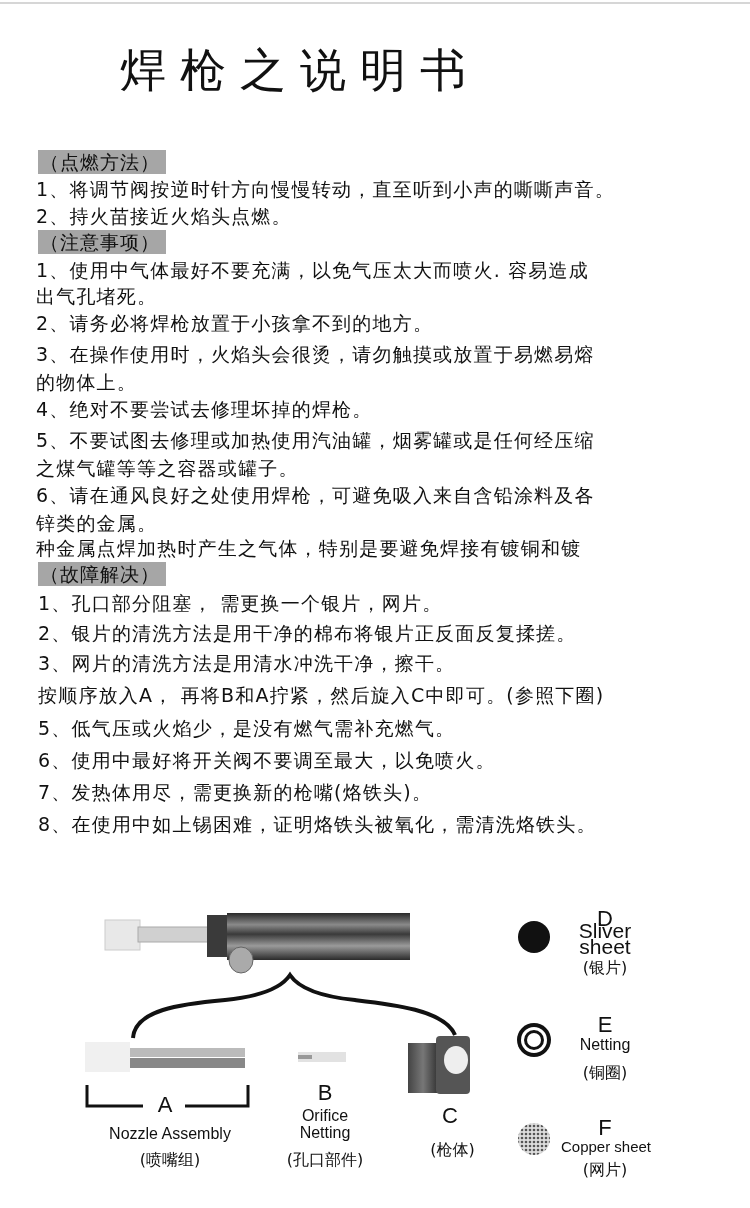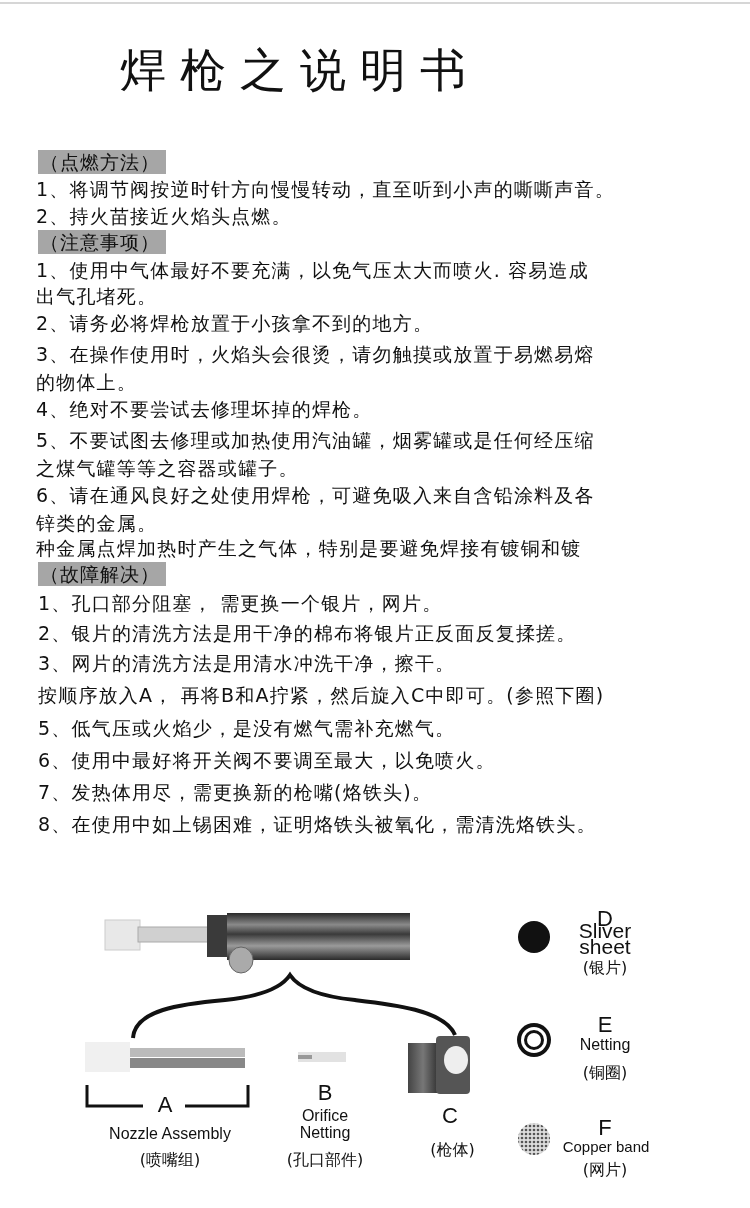--- a/index.html
+++ b/index.html
@@ -135,15 +135,15 @@
 
   <div class="abs lbl-big" style="left:585px;top:26px;width:40px;">D</div>
   <div class="abs lbl-small" style="left:555px;top:43px;width:100px;font-size:21px;">Sliver sheet</div>
   <div class="abs lbl-cn" style="left:565px;top:78px;width:80px;">(银片)</div>
 
   <div class="abs lbl-big" style="left:585px;top:132px;width:40px;">E</div>
   <div class="abs lbl-small" style="left:555px;top:157px;width:100px;font-size:16px;">Netting</div>
   <div class="abs lbl-cn" style="left:565px;top:183px;width:80px;">(铜圈)</div>
 
   <div class="abs lbl-big" style="left:585px;top:235px;width:40px;">F</div>
-  <div class="abs lbl-small" style="left:550px;top:259px;width:112px;font-size:15px;">Copper band</div>
+  <div class="abs lbl-small" style="left:550px;top:259px;width:112px;font-size:15px;">Copper sheet</div>
   <div class="abs lbl-cn" style="left:565px;top:280px;width:80px;">(网片)</div>
 </div>
 
 </body></html>

